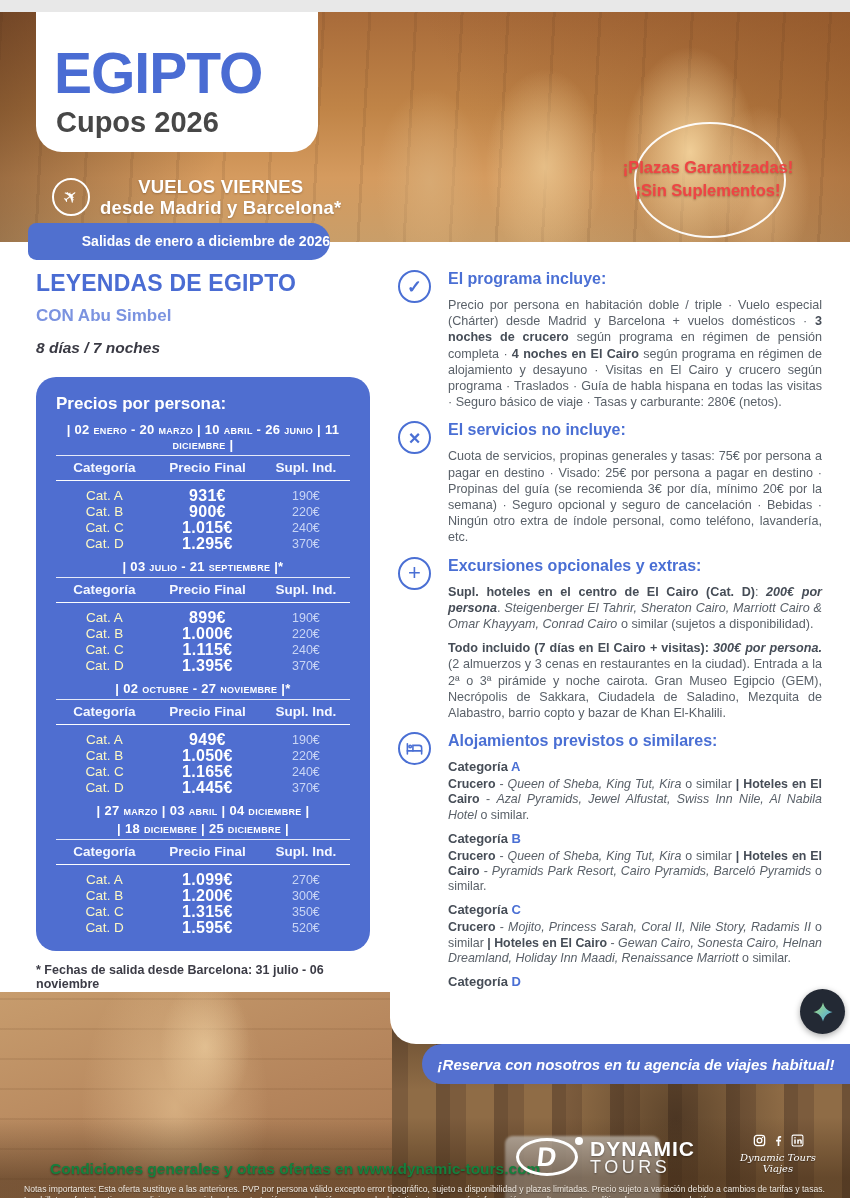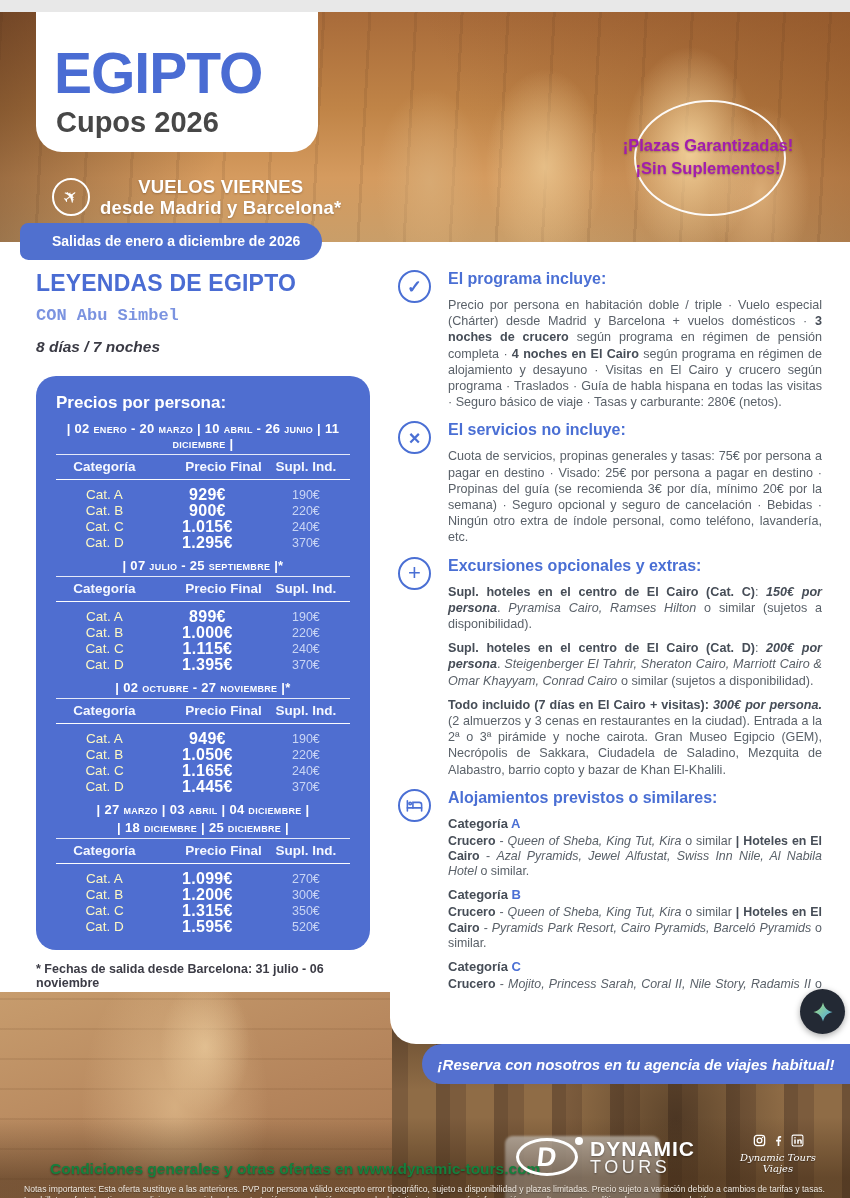--- a/index.html
+++ b/index.html
@@ -20,44 +20,44 @@
   .title-card{position:absolute;left:36px;top:0;width:282px;height:140px;background:#fff;
     border-radius:0 0 26px 26px;}
   .main-title{position:absolute;left:18px;top:28px;font-size:57px;font-weight:900;letter-spacing:-1px;color:#4a6cd3;}
   .main-subtitle{position:absolute;left:20px;top:94px;font-size:29px;font-weight:800;color:#474747;}
   .flights{position:absolute;left:52px;top:164px;display:flex;align-items:center;color:#fff;}
   .plane-circle{width:34px;height:34px;border:2px solid #fff;border-radius:50%;display:flex;
     align-items:center;justify-content:center;margin-right:10px;flex:0 0 auto;}
   .plane-glyph{font-size:18px;transform:rotate(-38deg);line-height:1;}
   .flights-lines{font-weight:800;font-size:18.5px;line-height:21px;letter-spacing:.2px;
     text-shadow:0 1px 2px rgba(80,45,20,.35);text-align:center;}
-  .badge{position:absolute;left:620px;top:86px;width:176px;height:118px;color:#a21caf;}
+  .badge{position:absolute;left:620px;top:108px;width:176px;height:118px;color:#ef4444;}
   .badge-circle{position:absolute;left:14px;top:2px;width:148px;height:112px;border:2px solid rgba(255,255,255,.95);
     border-radius:50%;}
   .badge-text{position:absolute;left:0;top:36px;width:100%;text-align:center;font-weight:800;
     font-size:16.5px;line-height:23px;text-shadow:0 1px 2px rgba(80,45,20,.4);}
-  .departures-bar{position:absolute;left:20px;top:211px;width:302px;height:37px;background:#5070cf;
+  .departures-bar{position:absolute;left:28px;top:211px;width:302px;height:37px;background:#5070cf;
     border-radius:10px 22px 22px 10px;color:#fff;font-weight:700;font-size:14px;line-height:37px;
-    padding-left:32px;box-sizing:border-box;}
+    padding-left:47px;box-sizing:border-box;text-align:right;}
 
   
   .left-col{position:absolute;left:36px;top:258px;width:334px;}
   .program-title{font-size:23px;font-weight:800;color:#4a6cd3;letter-spacing:.2px;}
-  .program-sub{font-size:17px;font-weight:600;color:#7b93e0;margin-top:9px;font-family:Liberation Mono, monospace;}
+  .program-sub{font-size:17px;font-weight:600;color:#7b93e0;margin-top:9px;}
   .program-dur{font-size:15.5px;font-weight:700;font-style:italic;color:#3a3a44;margin-top:13px;}
   .price-panel{margin-top:20px;background:#4f6ed0;border-radius:20px;padding:15px 20px 12px;color:#fff;}
   .panel-title{font-size:17px;font-weight:800;margin:2px 0 8px;}
   .period{font-size:13px;font-weight:700;text-align:center;margin:7px 0 3px;font-variant:small-caps;
     letter-spacing:.3px;}
   .period.tight{margin:0 0 3px;}
   .price-table{width:100%;border-collapse:collapse;margin:2px 0 3px;}
   .price-table thead th{font-size:13.5px;font-weight:600;color:#f4f7ff;padding:4px 0 5px;
     border-top:1px solid rgba(255,255,255,.85);border-bottom:1px solid rgba(255,255,255,.85);}
   .price-table th:nth-child(1){width:33%;}
-  .price-table th:nth-child(2){width:37%;text-align:right;}
+  .price-table th:nth-child(2){width:37%;}
   .price-table th:nth-child(3){width:30%;}
   .price-table tbody td{text-align:center;line-height:16px;padding:0;}
   .price-table tbody tr:first-child td{padding-top:7px;}
   .cat-cell{font-size:13.5px;color:#fef9c3;}
   .price-cell{font-size:16px;font-weight:800;color:#fff;letter-spacing:.3px;}
   .supl-cell{font-size:12.5px;color:#c9d5f5;}
   .footnote{margin-top:12px;font-size:12.5px;font-weight:600;color:#3c3c46;}
 
   
   .right-col{position:absolute;left:398px;top:252px;width:424px;}
@@ -165,42 +165,42 @@
         <thead>
             <tr>
           <th>Categoría</th>
           <th>Precio Final</th>
           <th>Supl. Ind.</th>
         </tr>
           </thead>
         <tbody>
           <tr>
               <td class="cat-cell">Cat. A</td>
-              <td class="price-cell">929€</td>
+              <td class="price-cell">931€</td>
               <td class="supl-cell">190€</td>
             </tr>
           <tr>
               <td class="cat-cell">Cat. B</td>
               <td class="price-cell">900€</td>
               <td class="supl-cell">220€</td>
             </tr>
           <tr>
               <td class="cat-cell">Cat. C</td>
               <td class="price-cell">1.015€</td>
               <td class="supl-cell">240€</td>
             </tr>
           <tr>
               <td class="cat-cell">Cat. D</td>
               <td class="price-cell">1.295€</td>
               <td class="supl-cell">370€</td>
             </tr>
         </tbody>
       </table>
 
-      <div class="period">| 07 julio - 25 septiembre |*</div>
+      <div class="period">| 03 julio - 21 septiembre |*</div>
       <table class="price-table">
         <thead>
             <tr>
           <th>Categoría</th>
           <th>Precio Final</th>
           <th>Supl. Ind.</th>
         </tr>
           </thead>
         <tbody>
           <tr>
@@ -318,21 +318,20 @@
           <p>Cuota de servicios, propinas generales y tasas: 75€ por persona a pagar en destino  ·  Visado: 25€ por persona a pagar en destino  ·  Propinas del guía (se recomienda 3€ por día, mínimo 20€ por la semana)  ·  Seguro opcional y seguro de cancelación  ·  Bebidas  ·  Ningún otro extra de índole  personal, como teléfono, lavandería, etc.</p>
         </div>
     </div>
 
     <div class="sec">
       <span class="sec-icon">
           <span class="glyph" style="font-size:22px;font-weight:400;">+</span>
         </span>
       <div class="sec-h">Excursiones opcionales y extras:</div>
       <div class="sec-body">
-        <p><span class="sg-b">Supl. hoteles en el centro de El Cairo (Cat. C)</span><span>: </span><span class="sg-bi">150€ por persona</span><span>. </span><span class="sg-i">Pyramisa Cairo, Ramses Hilton</span><span> o similar (sujetos a disponibilidad).</span></p>
         <p><span class="sg-b">Supl. hoteles en el centro de El Cairo (Cat. D)</span><span>: </span><span class="sg-bi">200€ por persona</span><span>. </span><span class="sg-i">Steigenberger El Tahrir, Sheraton Cairo, Marriott Cairo &amp; Omar Khayyam, Conrad Cairo</span><span> o similar (sujetos a disponibilidad).</span></p>
         <p><span class="sg-b">Todo incluido (7 días en El Cairo + visitas): </span><span class="sg-bi">300€ por persona.</span><span> (2 almuerzos y 3 cenas en restaurantes en la ciudad). Entrada a la 2ª o 3ª pirámide y noche cairota. Gran Museo Egipcio (GEM), Necrópolis de Sakkara, Ciudadela de Saladino, Mezquita de Alabastro, barrio copto y bazar de Khan El-Khalili.</span></p>
       </div>
     </div>
 
     <div class="sec">
       <span class="sec-icon">
         <svg width="19" height="19" viewBox="0 0 24 24" fill="none" stroke="#4a6fd4" stroke-width="2" stroke-linecap="round">
           <path d="M3 6v13"></path>
             <path d="M3 15h18"></path>

